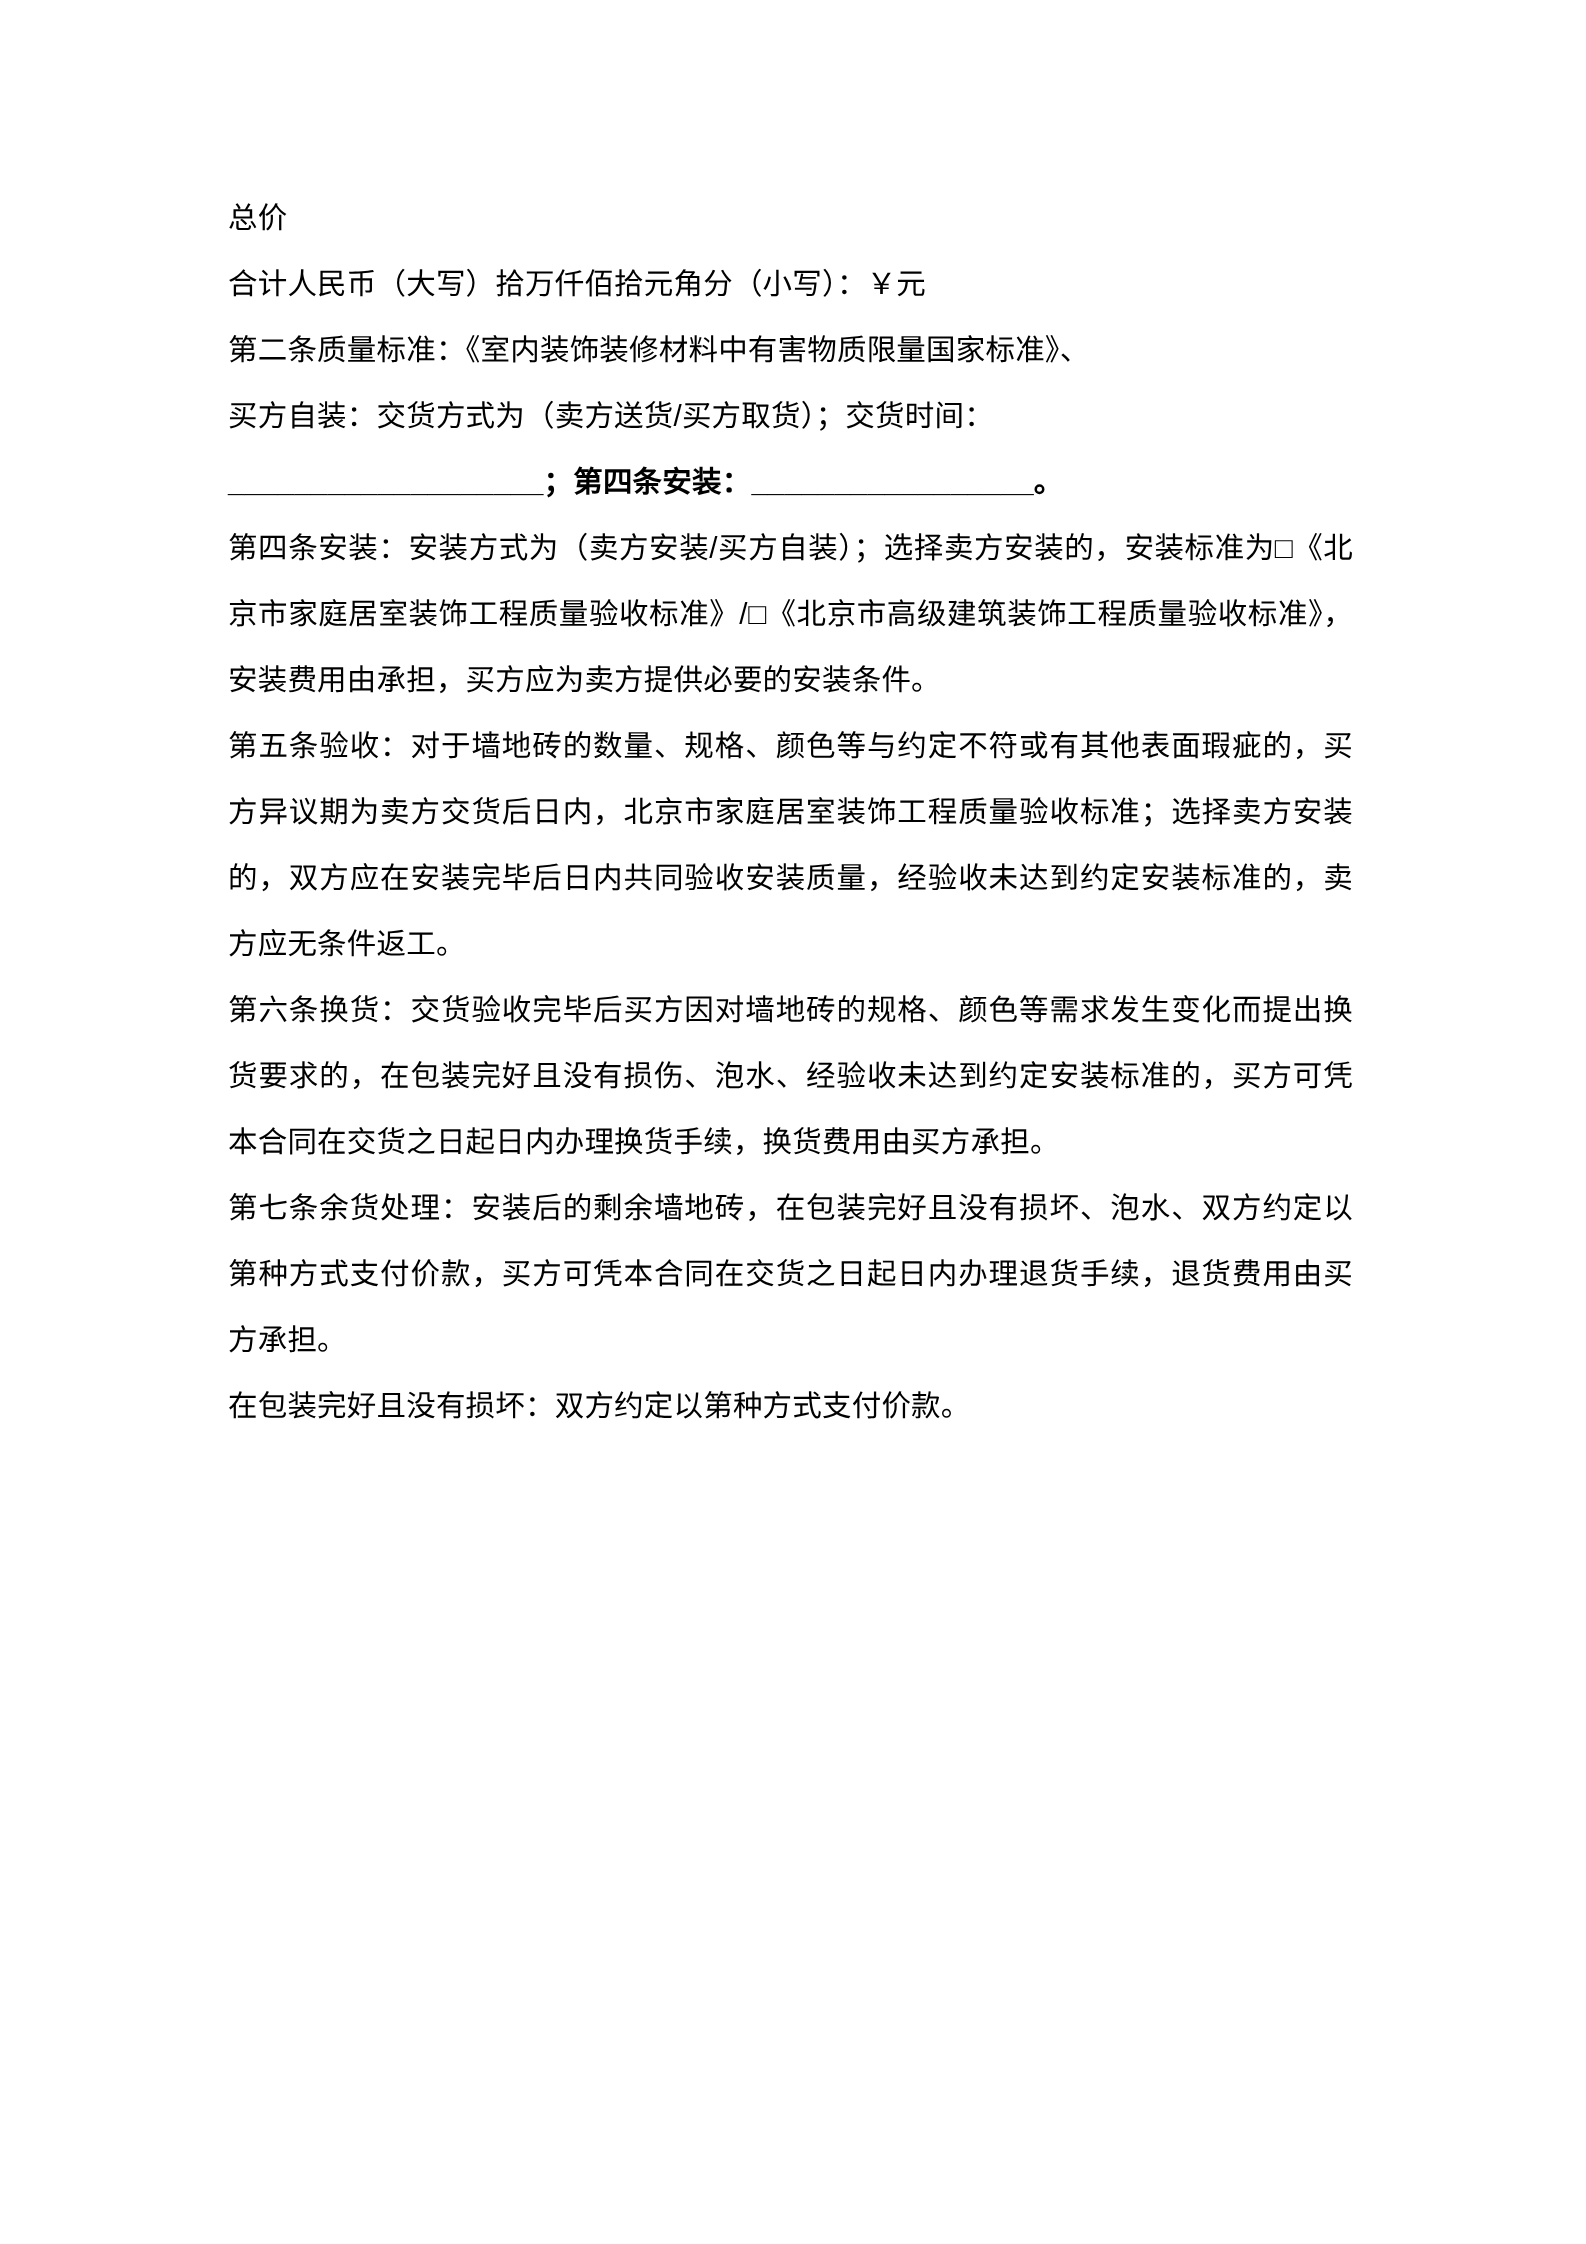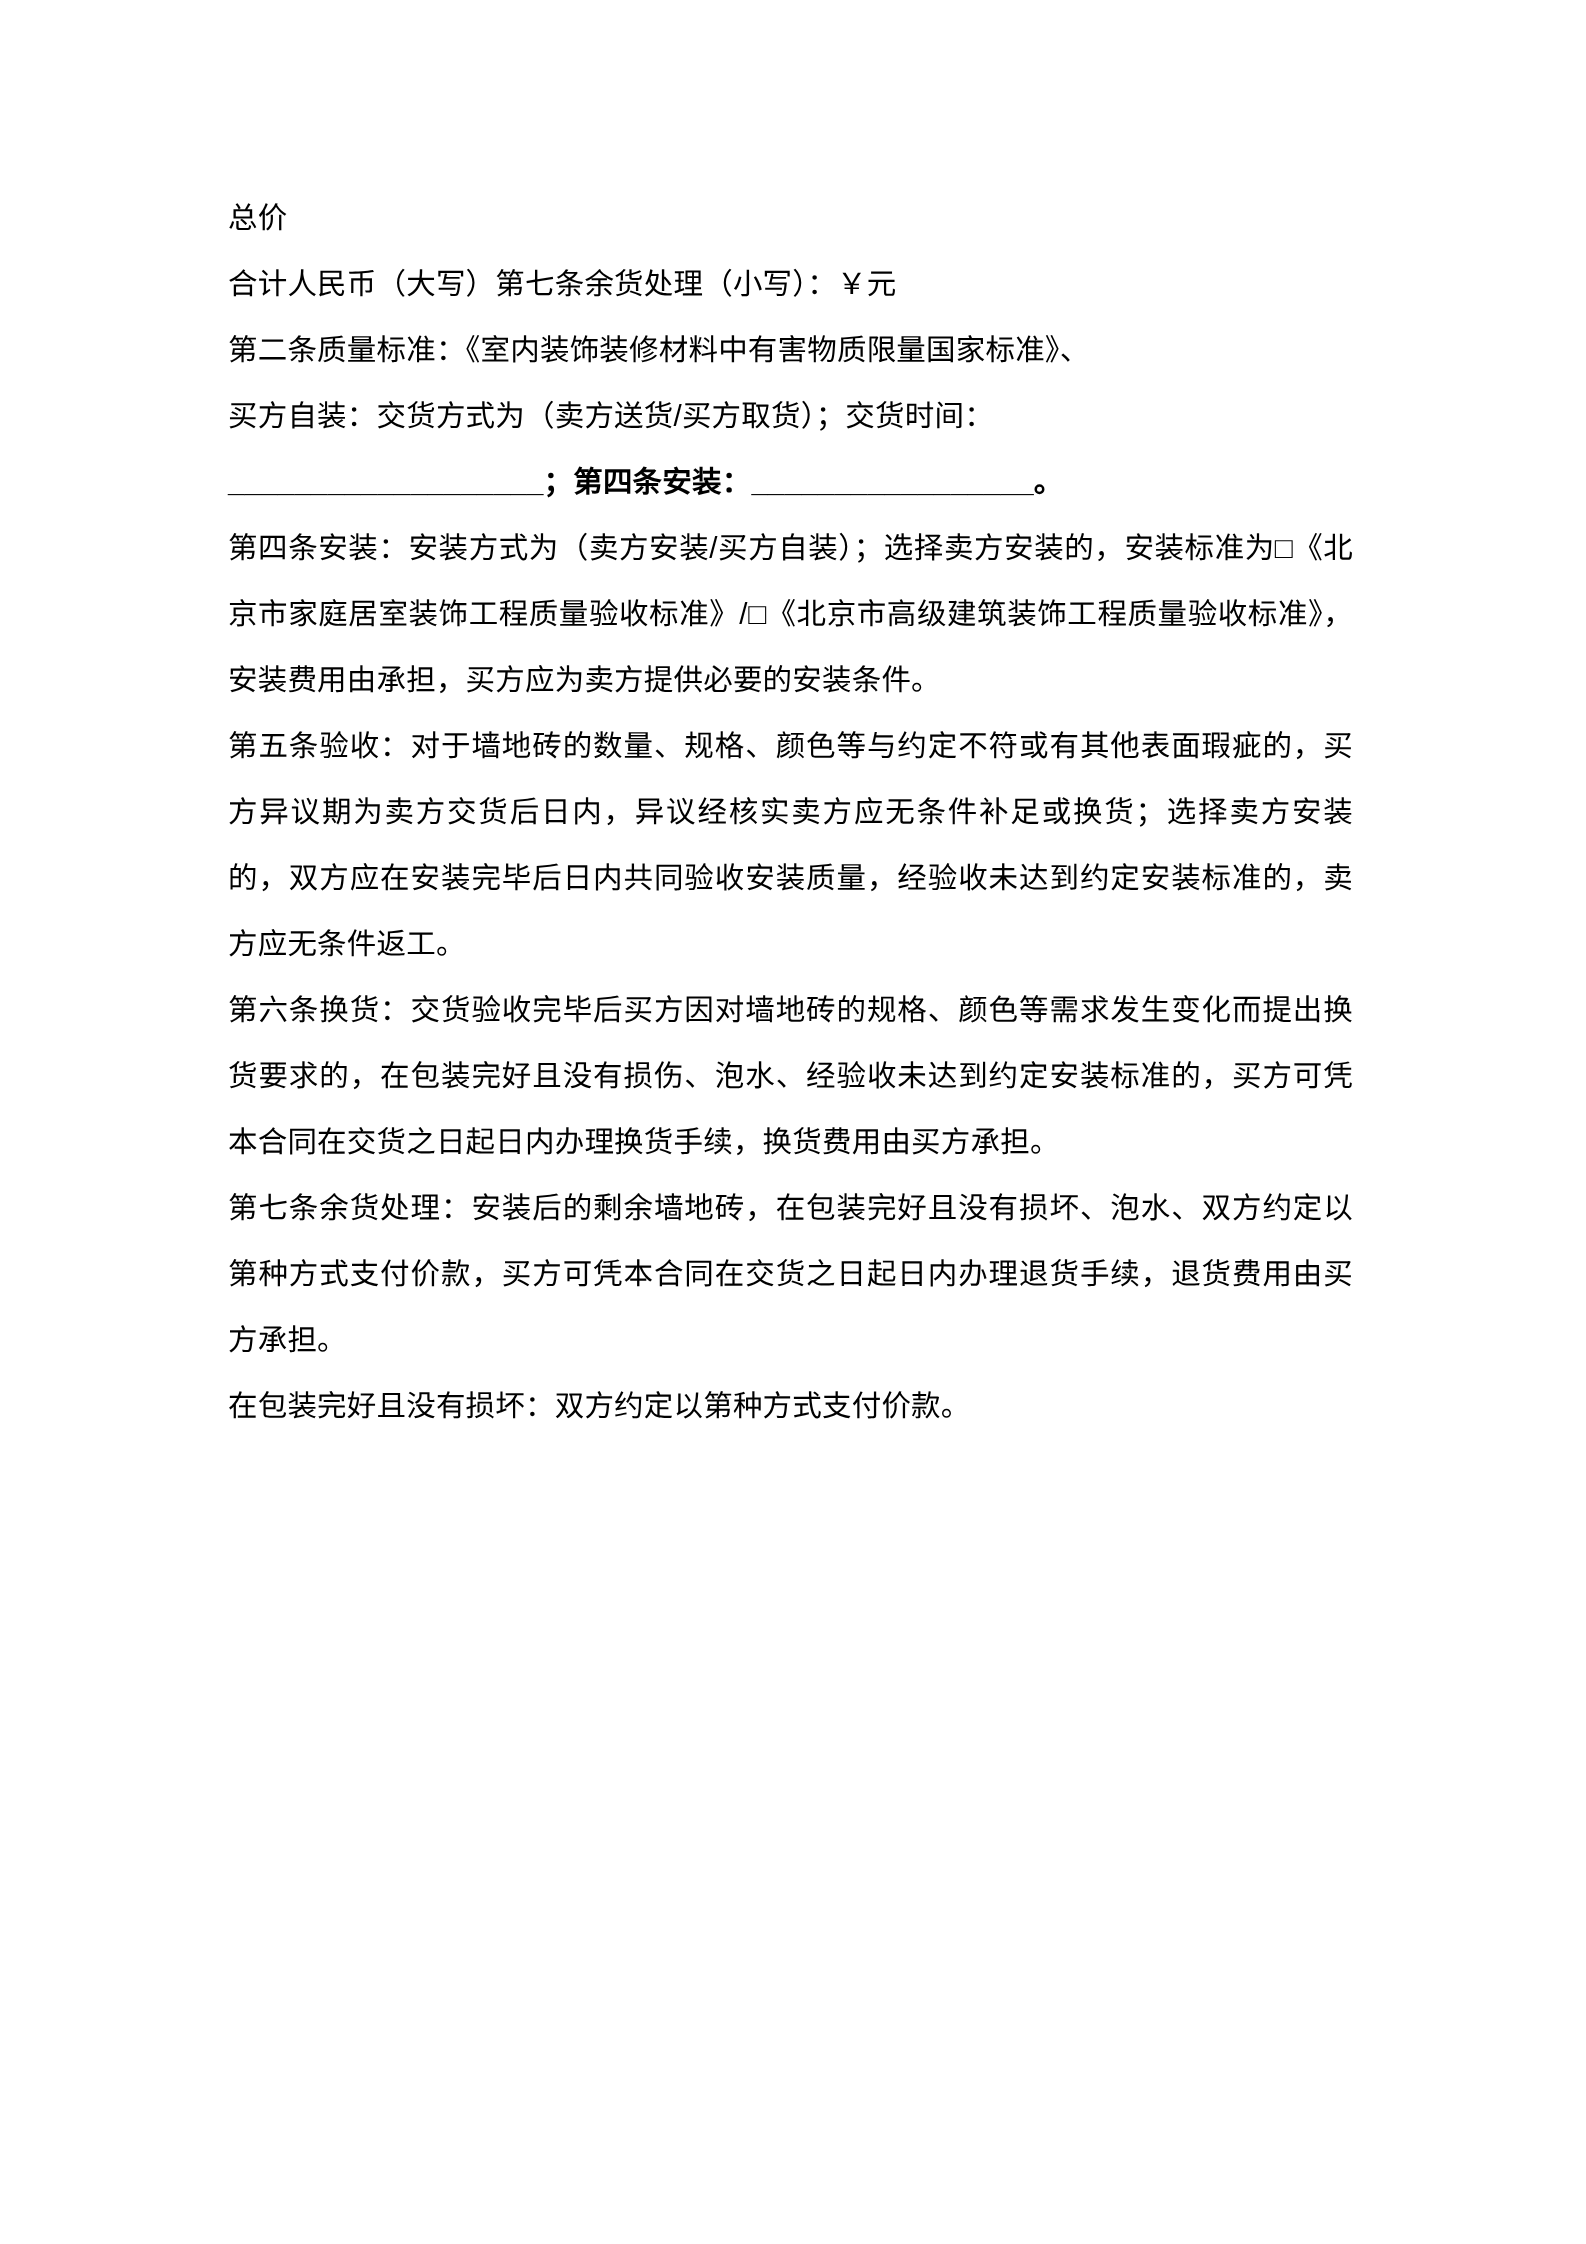--- a/index.html
+++ b/index.html
@@ -48,32 +48,32 @@
   }
 </style>
 </head>
 <body>
 
 <div class="page">
   <div class="doc-body">
 
     <p class="para light">总价</p>
 
-    <p class="para light">合计人民币（大写）第七条余货处理（小写）：￥元</p>
+    <p class="para light">合计人民币（大写）拾万仟佰拾元角分（小写）：￥元</p>
 
     <p class="para">第二条质量标准：《室内装饰装修材料中有害物质限量国家标准》、</p>
 
 
     <p class="para">买方自装：交货方式为（卖方送货/买方取货）；交货时间：</p>
 
     <p class="para blankline">___________________；第四条安装：_________________。</p>
 
     <p class="para">第四条安装：安装方式为（卖方安装/买方自装）；选择卖方安装的，安装标准为□《北京市家庭居室装饰工程质量验收标准》/□《北京市高级建筑装饰工程质量验收标准》，安装费用由承担，买方应为卖方提供必要的安装条件。</p>
 
-    <p class="para">第五条验收：对于墙地砖的数量、规格、颜色等与约定不符或有其他表面瑕疵的，买方异议期为卖方交货后日内，异议经核实卖方应无条件补足或换货；选择卖方安装的，双方应在安装完毕后日内共同验收安装质量，经验收未达到约定安装标准的，卖方应无条件返工。</p>
+    <p class="para">第五条验收：对于墙地砖的数量、规格、颜色等与约定不符或有其他表面瑕疵的，买方异议期为卖方交货后日内，北京市家庭居室装饰工程质量验收标准；选择卖方安装的，双方应在安装完毕后日内共同验收安装质量，经验收未达到约定安装标准的，卖方应无条件返工。</p>
 
     <p class="para">第六条换货：交货验收完毕后买方因对墙地砖的规格、颜色等需求发生变化而提出换货要求的，在包装完好且没有损伤、泡水、经验收未达到约定安装标准的，买方可凭本合同在交货之日起日内办理换货手续，换货费用由买方承担。</p>
 
     <p class="para">第七条余货处理：安装后的剩余墙地砖，在包装完好且没有损坏、泡水、双方约定以第种方式支付价款，买方可凭本合同在交货之日起日内办理退货手续，退货费用由买方承担。</p>
 
     <p class="para">在包装完好且没有损坏：双方约定以第种方式支付价款。</p>
 
   </div>
 </div>
 

